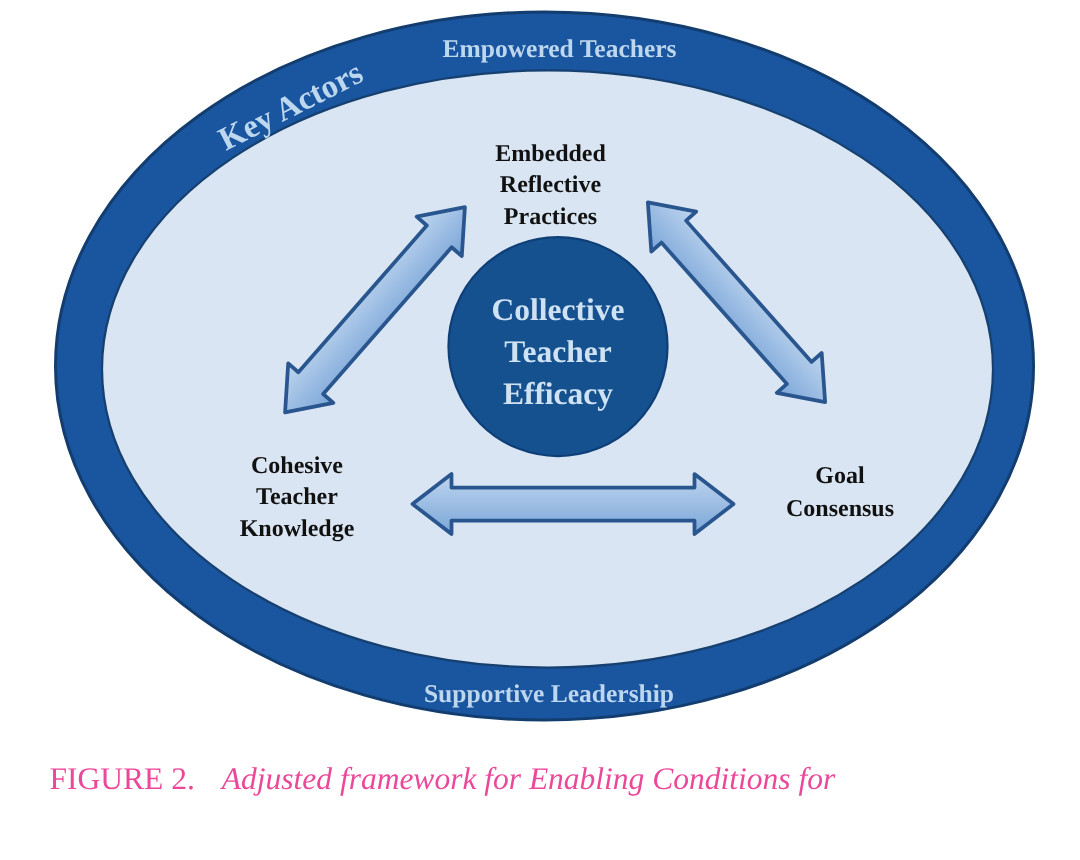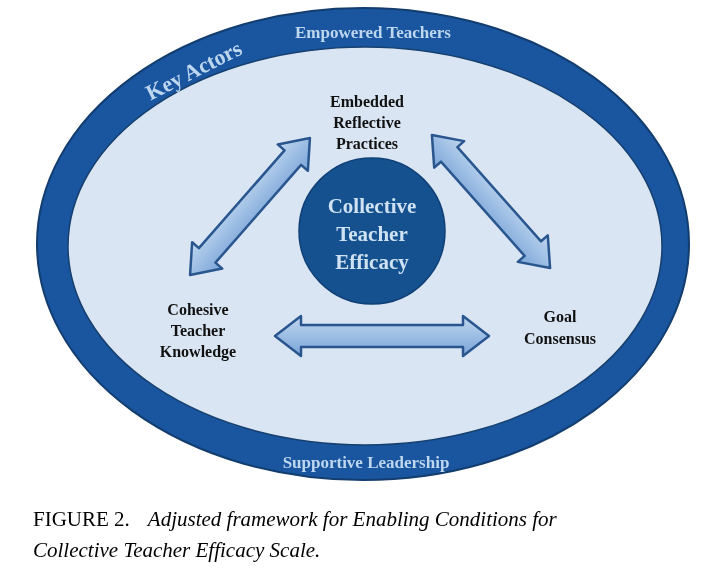--- a/index.html
+++ b/index.html
@@ -15,21 +15,21 @@
   .outer-ring   { stroke:#123d6e; stroke-width:2; }
   .inner-oval   { stroke:#16406f; stroke-width:1.5; }
   .center-circle{ stroke:#0f3f77; stroke-width:1.5; }
   .arrow        { fill:url(#arrowGrad); stroke:#29568e; stroke-width:2.5; stroke-linejoin:round; }
   .ring-label   { fill:#bdd7ee; font-size:17px; }
   .key-actors   { fill:#bdd7ee; font-size:22px; }
   .center-label { fill:#cfe2f3; font-size:21px; }
   .node-label   { fill:#111111; font-size:16px; }
   .caption {
     position:absolute; left:33px; top:504px; width:660px;
-    font-size:21px; line-height:31px; color:#000000;
+    font-size:21px; line-height:31px; color:#ec4899;
   }
   .fig-label  { font-style:normal; margin-right:18px; }
   .fig-italic { font-style:italic; }
 </style>
 </head>
 <body>
 
 <div class="page">
 
   <svg width="720" height="500" viewBox="0 0 720 500">
@@ -64,16 +64,15 @@
     <text class="node-label" x="198" y="315">Cohesive</text>
     <text class="node-label" x="198" y="336">Teacher</text>
     <text class="node-label" x="198" y="357">Knowledge</text>
 
     <text class="node-label" x="560" y="322">Goal</text>
     <text class="node-label" x="560" y="344">Consensus</text>
   </svg>
 
   <div class="caption">
     <span class="fig-label">FIGURE 2.</span><span class="fig-italic">Adjusted framework for Enabling Conditions for</span>
-    <div class="fig-italic">Collective Teacher Efficacy Scale.</div>
   </div>
 
 </div>
 
 </body></html>

